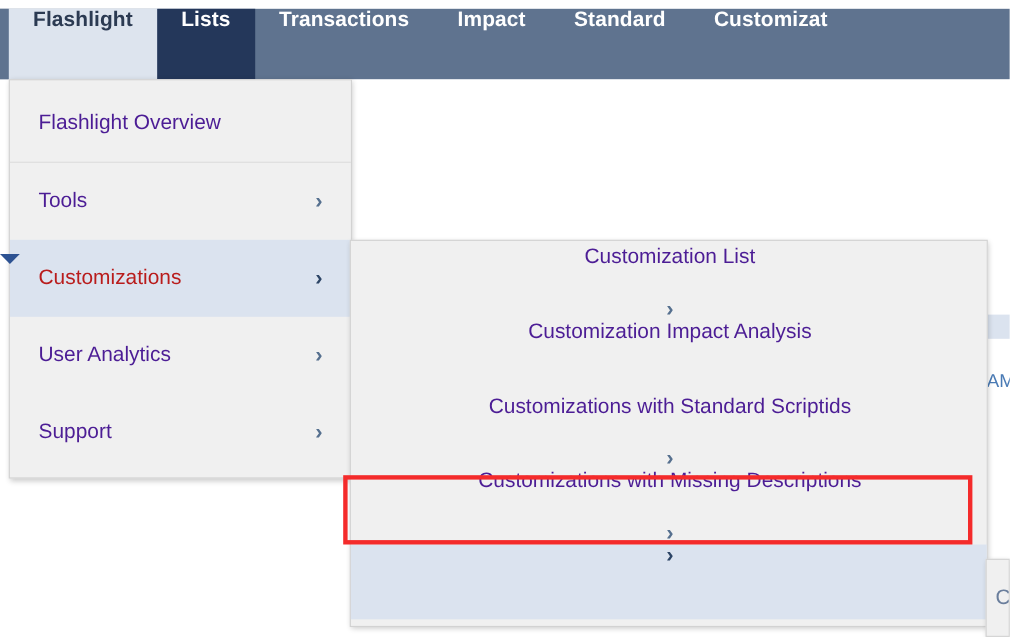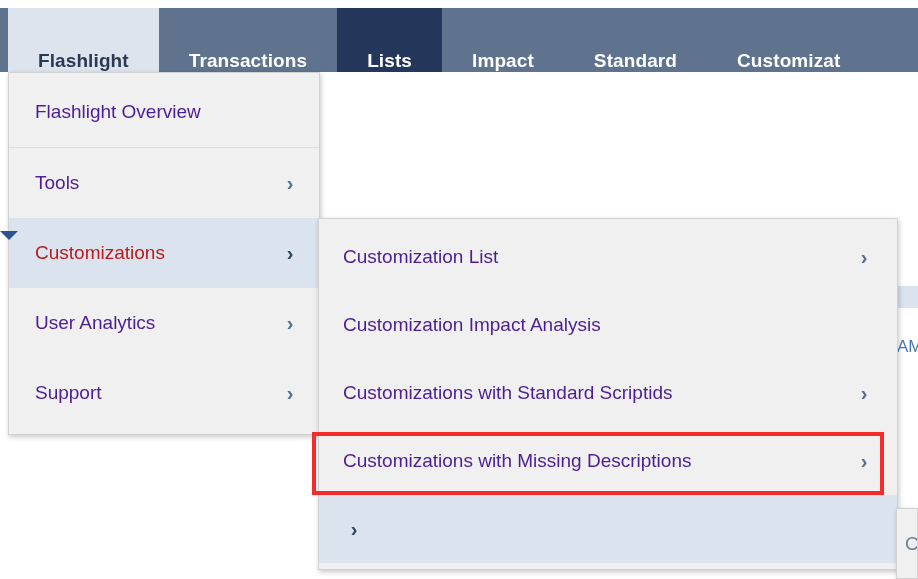--- a/index.html
+++ b/index.html
@@ -27,23 +27,23 @@
     align-items: stretch;
     box-sizing: border-box;
   }
   .mb-left-pad {
     width: 8px;
     flex: 0 0 8px;
     background: #5f738f;
   }
   .mb-item {
     display: flex;
-    align-items: flex-end;
+    align-items: flex-start;
     justify-content: center;
-    padding: 0 30px;
+    padding: 0 22px;
     font-size: 19px;
     font-weight: bold;
     color: #ffffff;
     letter-spacing: 0.1px;
     white-space: nowrap;
     box-sizing: border-box;
     cursor: pointer;
   }
   .mb-item.state-open {
     background: #dde4ee;
@@ -118,20 +118,21 @@
   
   #panel-l2 {
     left: 318px;
     top: 218px;
     width: 580px;
     padding: 4px 0 6px 0;
   }
   #panel-l2 .menu-row {
     height: 68px;
     padding: 0 22px 0 24px;
+    flex-direction: column;
   }
 
   
   #panel-l3 {
     left: 896px;
     top: 508px;
     width: 22px;
     height: 71px;
     padding: 4px 0 0 0;
     overflow: hidden;
@@ -192,27 +193,27 @@
   }
 </style>
 </head>
 <body>
 
 <div id="menubar">
   <div class="mb-left-pad"></div>
   <div class="mb-item state-open">
       <span>Flashlight</span>
     </div>
-  <div class="mb-item">
-      <span>Transactions</span>
-    </div>
   <div class="mb-item state-active">
       <span>Lists</span>
     </div>
   <div class="mb-item">
+      <span>Transactions</span>
+    </div>
+  <div class="mb-item">
       <span>Impact</span>
     </div>
   <div class="mb-item">
       <span>Standard</span>
     </div>
   <div class="mb-item">
       <span>Customizat</span>
     </div>
 </div>
 

